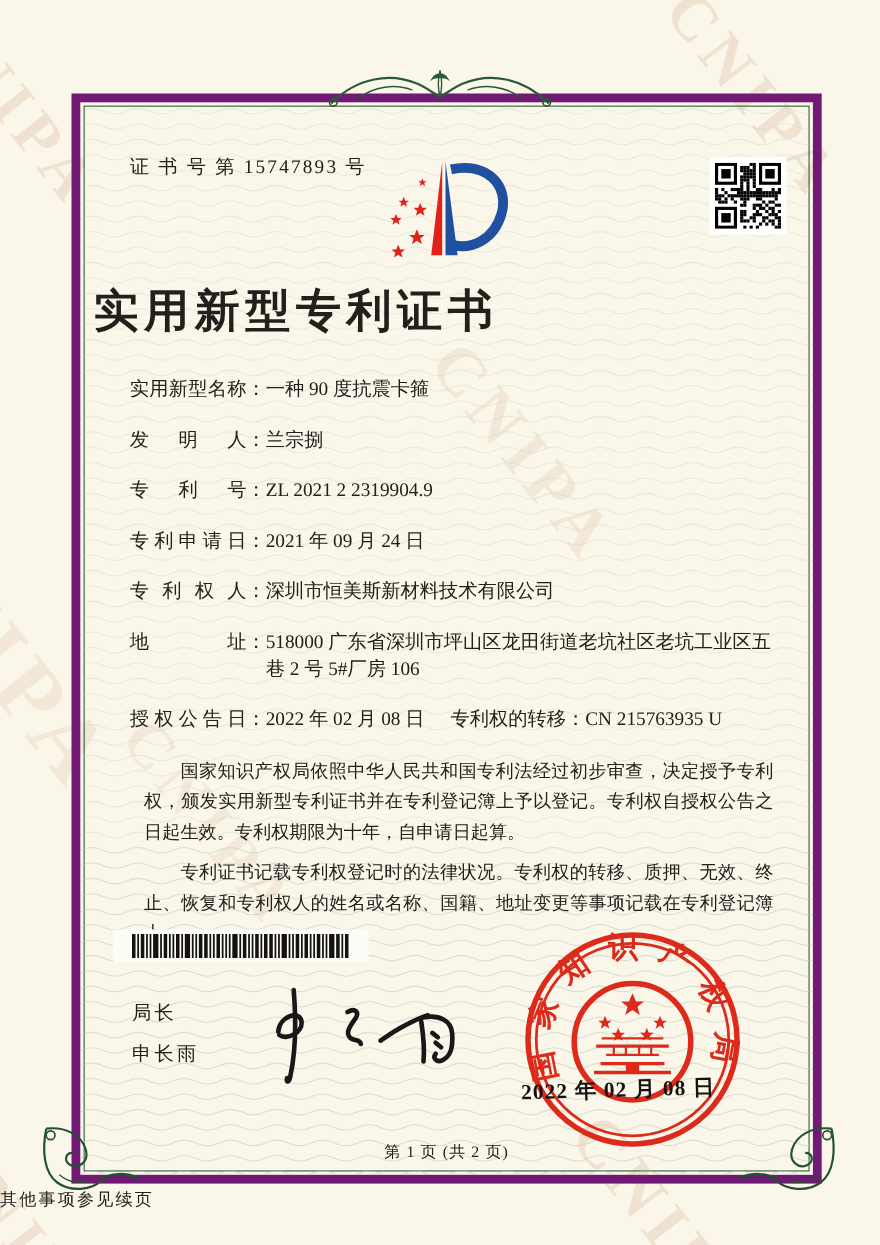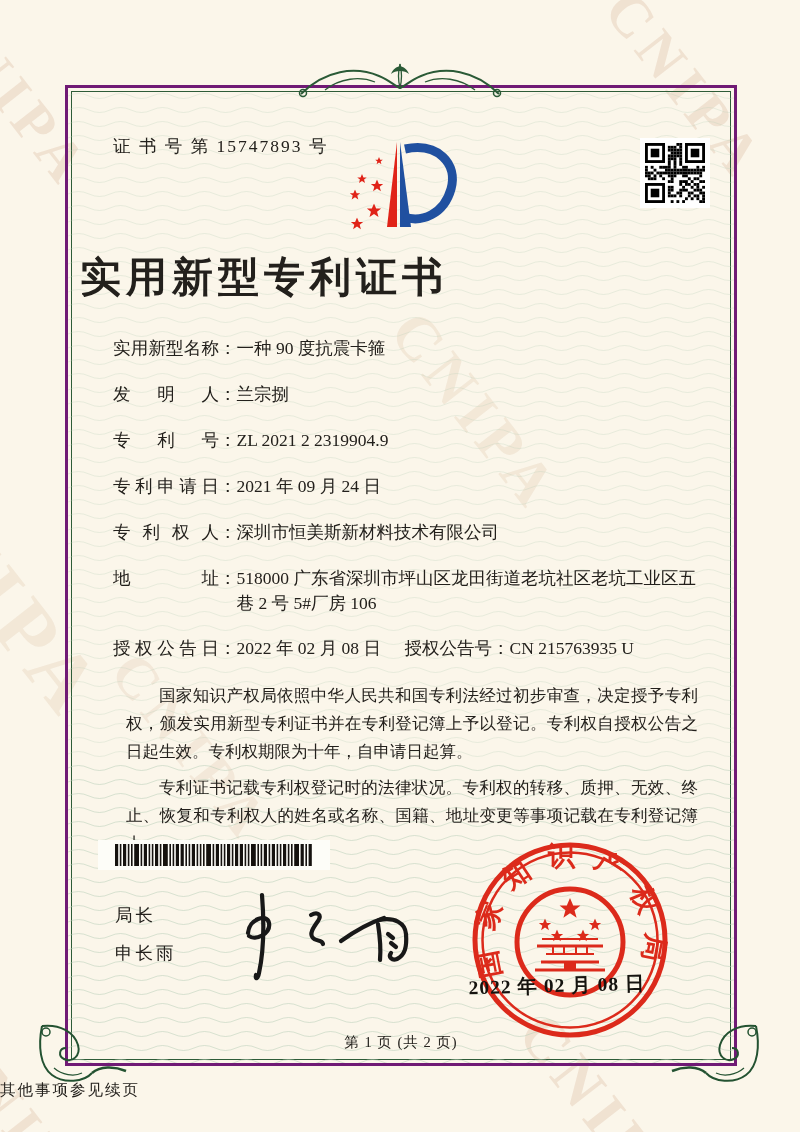--- a/index.html
+++ b/index.html
@@ -16,21 +16,21 @@
   .wm1{left:-30px;top:-14px;font-size:58px;}
   .wm2{left:644px;top:-22px;font-size:58px;}
   .wm3{left:-60px;top:440px;font-size:84px;color:rgba(214,180,152,0.22);}
   .wm4{left:432px;top:298px;font-size:62px;color:rgba(214,180,152,0.22);}
   .wm5{left:150px;top:640px;font-size:58px;color:rgba(214,180,152,0.20);}
   .wm6{left:-20px;top:1018px;font-size:58px;}
   .wm7{left:560px;top:1000px;font-size:62px;}
   
   .frame{
     position:absolute;left:65px;top:85px;width:666px;height:975px;
-    border:3px solid #701a75;
+    border:8px solid #701a75;
   }
   .frame::before{
     content:"";position:absolute;inset:3px;border:1px solid #2e5c38;pointer-events:none;
   }
   .waves{position:absolute;inset:0;width:100%;height:100%;}
   
   .top-ornament{position:absolute;left:295px;top:54px;width:210px;height:46px;}
   .flourish{position:absolute;width:95px;height:66px;}
   .flourish.left{left:34px;top:1020px;}
   .flourish.right{left:669px;top:1020px;transform:scaleX(-1);}
@@ -367,21 +367,21 @@
       </div>
       <div class="frow addr">
         <span class="flabel">地　　　址</span>
           <span class="fcolon">：</span>
           <span class="fvalue">518000 广东省深圳市坪山区龙田街道老坑社区老坑工业区五巷 2 号 5#厂房 106</span>
       </div>
       <div class="frow">
         <span class="flabel">授 权 公 告 日</span>
           <span class="fcolon">：</span>
           <span class="gval">2022 年 02 月 08 日</span>
-          <span>授权公告号</span>
+          <span>专利权的转移</span>
           <span class="fcolon">：</span>
           <span>CN 215763935 U</span>
       </div>
 
       <p class="para">国家知识产权局依照中华人民共和国专利法经过初步审查，决定授予专利权，颁发实用新型专利证书并在专利登记簿上予以登记。专利权自授权公告之日起生效。专利权期限为十年，自申请日起算。</p>
       <p class="para p2">专利证书记载专利权登记时的法律状况。专利权的转移、质押、无效、终止、恢复和专利权人的姓名或名称、国籍、地址变更等事项记载在专利登记簿上。</p>
     </div>
 
     <div class="barcode-box">
       <svg id="barcode" viewBox="0 0 198 22">

